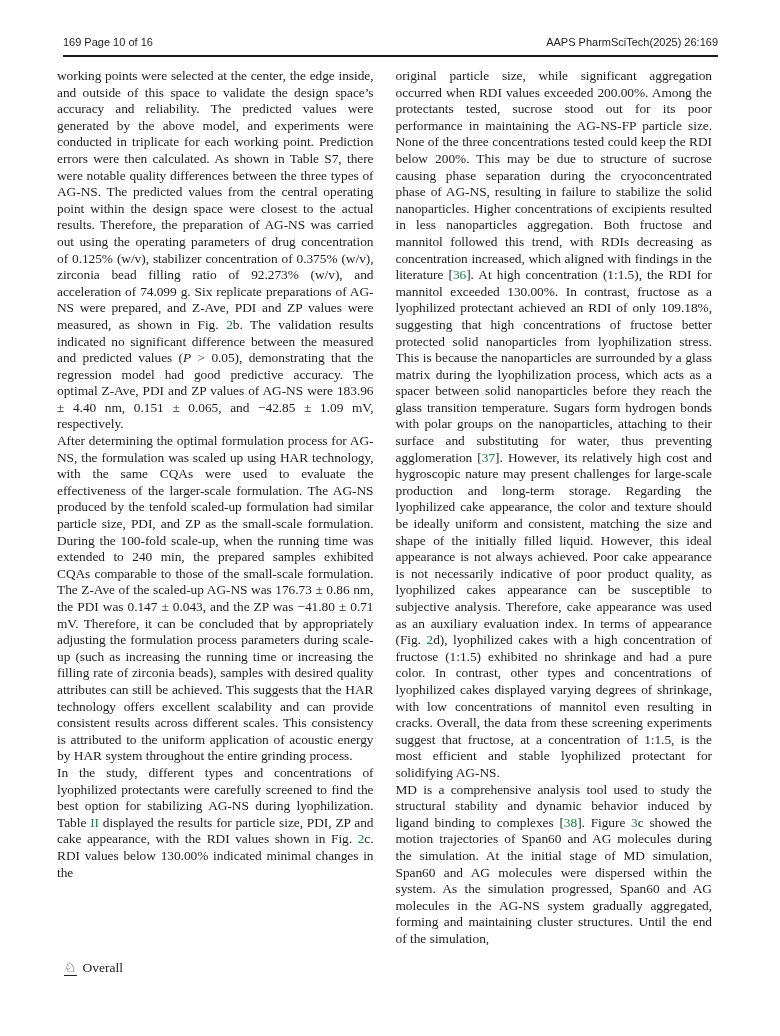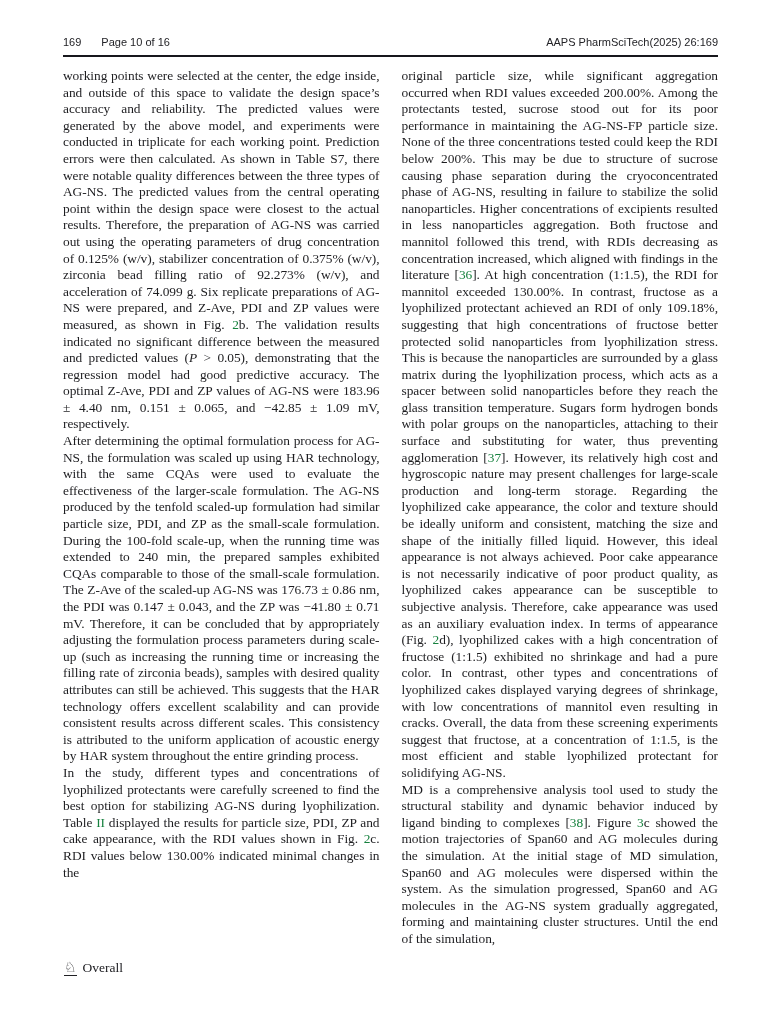--- a/index.html
+++ b/index.html
@@ -27,34 +27,34 @@
     top: 36px;
     left: 63px;
     right: 62px;
     display: flex;
     justify-content: space-between;
     align-items: baseline;
     font-family: "Liberation Sans", sans-serif;
     font-size: 11px;
     color: #232327;
   }
-  .runhead .left-group  { display: flex; gap: 20px; }
+  .runhead .left-group  { display: flex; gap: 3px; }
   .runhead .right-group { display: flex; }
   .head-rule {
     position: absolute;
     top: 55px;
     left: 63px;
     right: 62px;
     border-bottom: 2.2px solid #17171c;
   }
   
   .cols {
     position: absolute;
     top: 68px;
-    left: 63px;
+    left: 57px;
     width: 655px;
     display: flex;
     gap: 22px;
   }
   .col {
     width: 318px;
     height: 892px;
     overflow: hidden;
   }
   .body-para {

